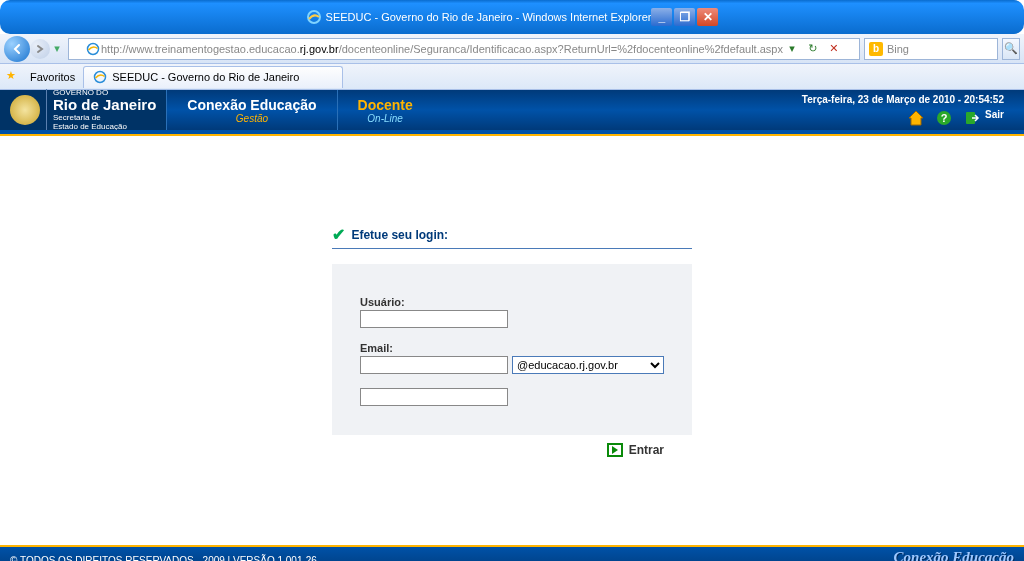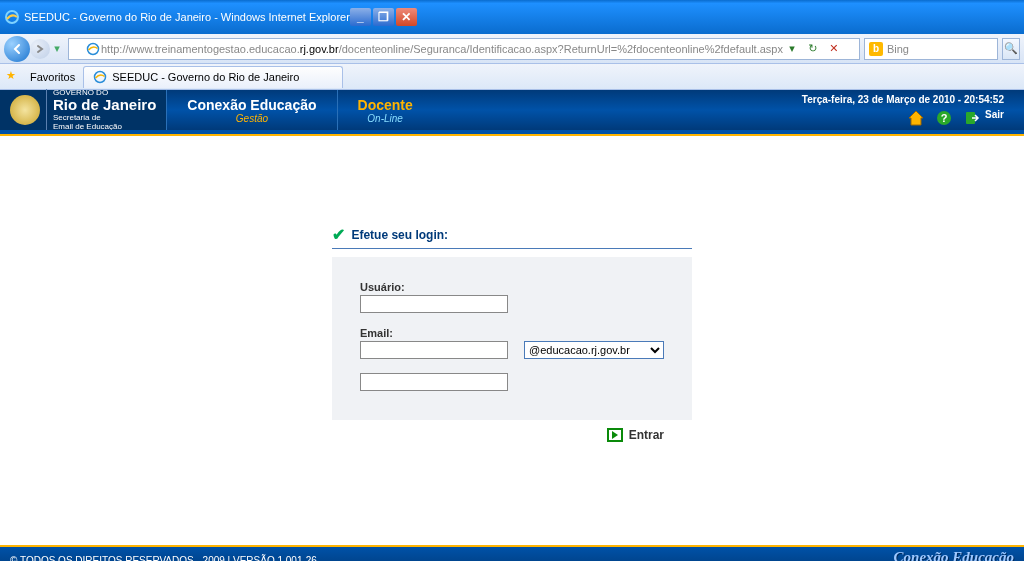--- a/index.html
+++ b/index.html
@@ -1,19 +1,19 @@
 <!DOCTYPE html>
 <html><head>
   <meta charset="utf-8">
   <style>
     * { margin: 0; padding: 0; box-sizing: border-box; }
     body { font-family: Tahoma, Arial, sans-serif; font-size: 11px; background: #fff; overflow: hidden; }
     
     
-    .window-titlebar { background: linear-gradient(to bottom, #0a6cce 0%, #1e90ff 10%, #0a6cce 100%); height: 22px; display: flex; align-items: center; padding: 17px 4px; color: #fff; justify-content: flex-start; }
+    .window-titlebar { background: linear-gradient(to bottom, #0a6cce 0%, #1e90ff 10%, #0a6cce 100%); height: 22px; display: flex; align-items: center; padding: 17px 4px; color: #fff; justify-content: center; border-radius: 10px; }
     .window-titlebar .title { display: flex; align-items: center; gap: 4px; }
     .ie-icon { display: inline-flex; width: 16px; height: 16px; align-items: center; justify-content: center; }
     .window-controls { display: flex; gap: 2px; }
     .window-controls .ctrl { width: 21px; height: 18px; border-radius: 2px; display: flex; align-items: center; justify-content: center; font-weight: bold; font-size: 12px; cursor: pointer; }
     .ctrl.minimize { background: linear-gradient(to bottom, #8cb0e8, #2a6bd0); color: #fff; }
     .ctrl.maximize { background: linear-gradient(to bottom, #8cb0e8, #2a6bd0); color: #fff; }
     .ctrl.close { background: linear-gradient(to bottom, #ee8b7a, #d24726); color: #fff; }
     
     
     .nav-bar { background: linear-gradient(to bottom, #f0f4fb, #d8e4f6); height: 30px; display: flex; align-items: center; padding: 2px 4px; gap: 4px; border-bottom: 1px solid #a9c0e8; }
@@ -55,25 +55,25 @@
     .sair-link { display:flex; align-items:flex-start; gap:4px; cursor:pointer; }
     .header-curve { height: 25px; background: #fff; position: relative; border-top: 4px solid #0052a8; }
     .orange-line { height: 2px; background: #ffb400; position:absolute; top:0; left:0; right:0; }
     
     .page-body { flex:1; background:#fff; display:flex; align-items:flex-start; justify-content:center; padding-top:70px; overflow:auto; }
     
     
     .login-panel { width: 360px; }
     .login-header { display: flex; align-items: center; gap: 6px; border-bottom: 1px solid #4a7ab8; padding-bottom: 4px; color: #003a7a; font-weight: bold; font-size: 12px; }
     .check-icon { color: #0a5; font-size: 16px; font-weight: bold; }
-    .login-body { background: #f0f2f5; padding: 24px 28px 15px; margin-top: 8px; }
+    .login-body { background: #f0f2f5; padding: 32px 28px 15px; margin-top: 15px; }
     .field { margin-bottom: 14px; }
     .field label { display: block; font-weight: bold; color: #333; font-size: 11px; margin-bottom: 2px; }
     .field input[type=text], .field input[type=password] { border: 1px solid #888; height: 18px; padding: 1px 3px; font-size: 11px; width: 148px; }
-    .field .email-row { display: flex; gap: 16px; }
+    .field .email-row { display: flex; gap: 4px; }
     .field select { border: 1px solid #4a7ab8; height: 18px; font-size: 11px; width: 154px; background:#fff; }
     .login-actions { display: flex; justify-content: flex-end; align-items: center; gap: 4px; padding: 8px 28px 8px; }
     .entrar-btn { display: flex; align-items: center; gap: 6px; cursor: pointer; font-weight: bold; color: #333; font-size:12px; }
     .entrar-icon { width:16px; height:14px; border:2px solid #0a8a0a; display:flex; align-items:center; justify-content:center; }
     .entrar-icon::after { content:""; width:0; height:0; border-left:6px solid #0a8a0a; border-top:4px solid transparent; border-bottom:4px solid transparent; }
     
     
     .page-footer-bar { height:2px; background:#ffb400; }
     .page-footer { background: linear-gradient(to bottom, #0052a8, #003a7a); height: 26px; color: #fff; display: flex; align-items: center; padding: 0 10px; font-size: 10px; justify-content: space-between; }
     .footer-logo { font-family: Georgia, serif; font-style: italic; font-weight: bold; font-size: 15px; color:#9ec8ff; text-shadow: 1px 1px 0 #002a5a; }
@@ -152,21 +152,21 @@
 
 <div class="page">
   <div class="page-header-bg">
     <div class="page-header">
       <div class="header-logo">
         <div class="logo-crest"></div>
         <div class="logo-text">
           <div>GOVERNO DO</div>
           <div class="main">Rio de Janeiro</div>
           <div>Secretaria de</div>
-          <div>Email de Educação</div>
+          <div>Estado de Educação</div>
         </div>
       </div>
       <div class="header-section">
         <div class="top">Conexão Educação</div>
         <div class="sub">Gestão</div>
       </div>
       <div class="header-section">
         <div class="top orange">Docente</div>
         <div class="sub teal">On-Line</div>
       </div>

